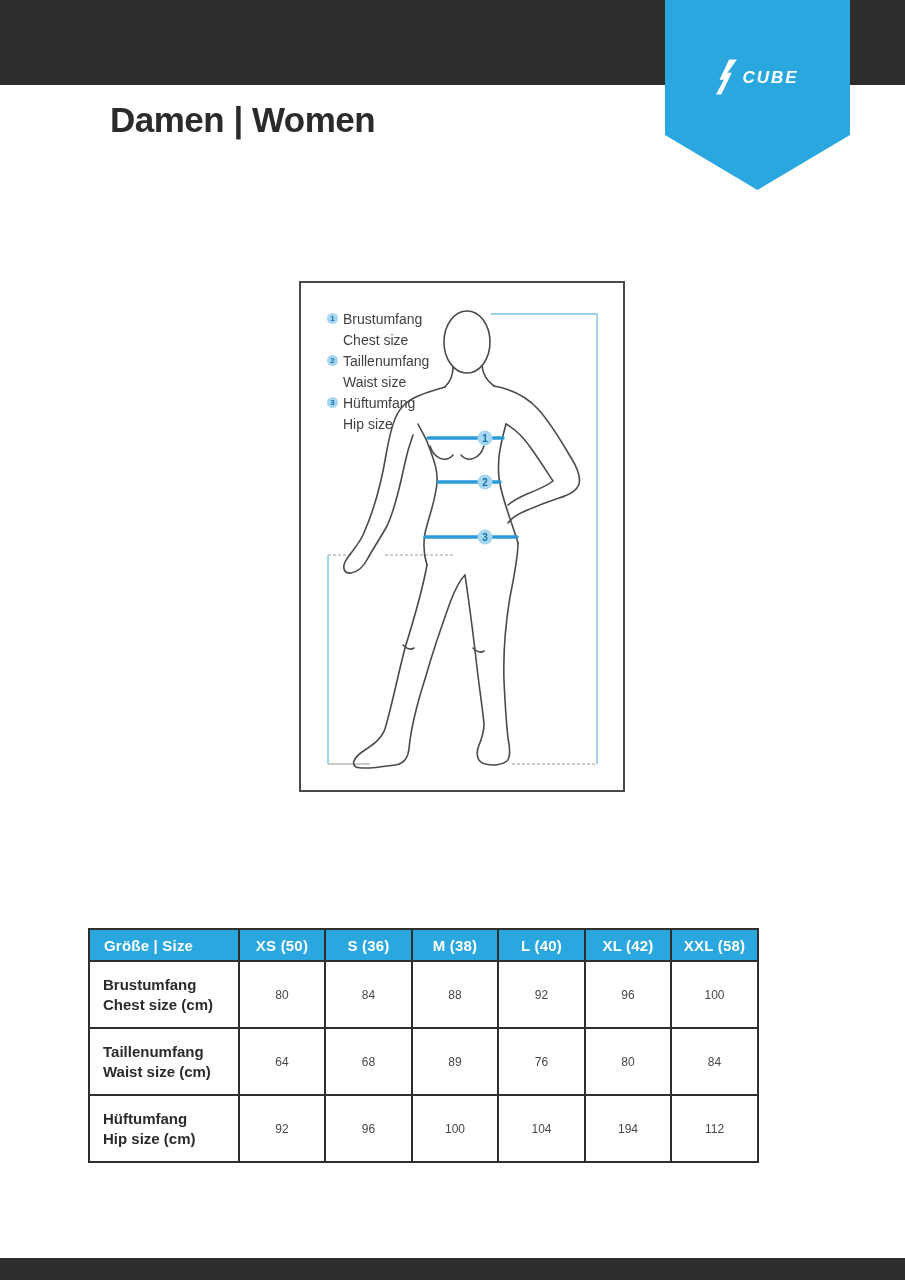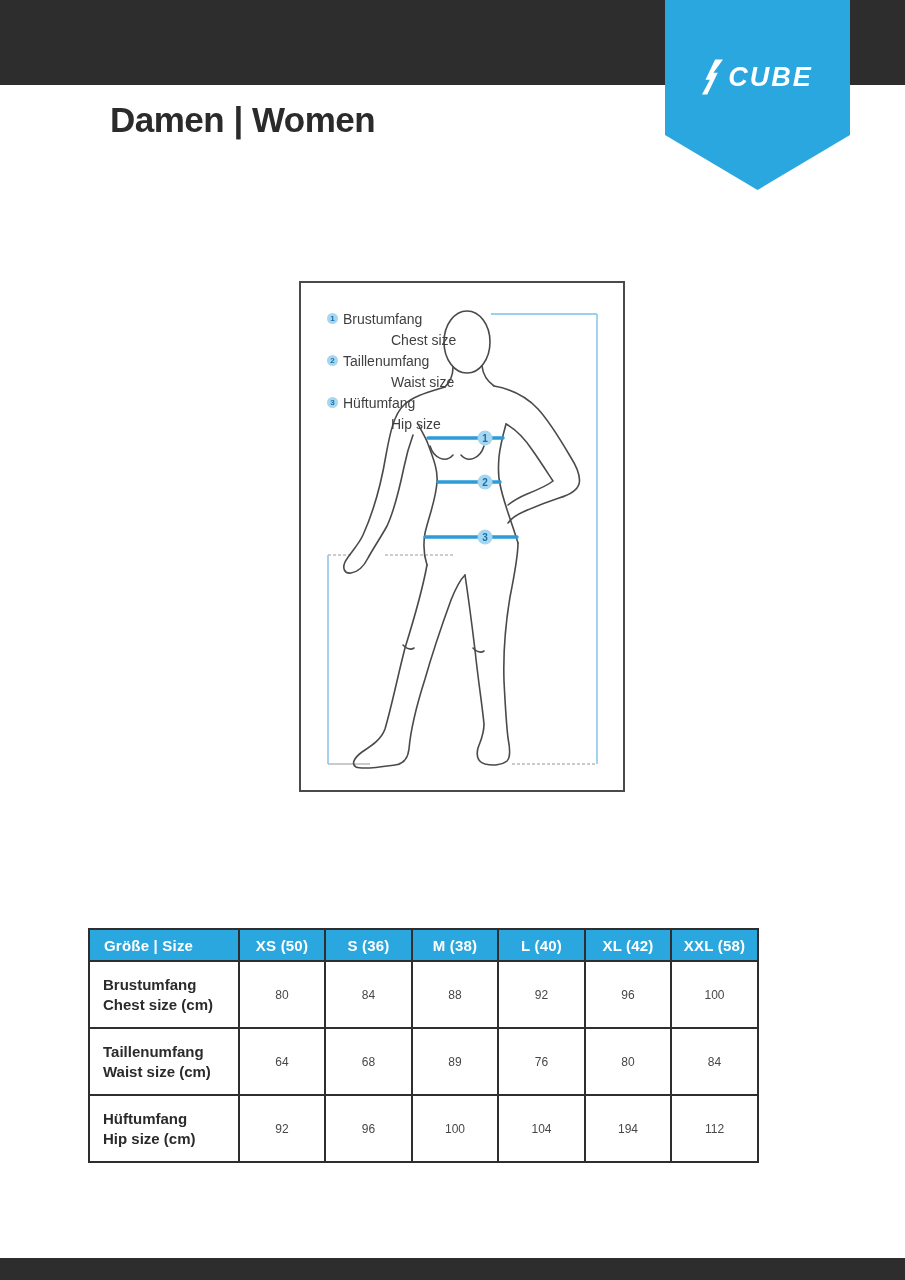--- a/index.html
+++ b/index.html
@@ -26,21 +26,21 @@
   .brand-badge {
     position:absolute; left:665px; top:0; width:185px; height:190px;
     background:#2ba7e0;
     clip-path:polygon(0 0, 100% 0, 100% 71%, 50% 100%, 0 71%);
   }
   .brand-row {
     position:absolute; left:0; top:58px; width:100%;
     display:flex; align-items:center; justify-content:center; gap:5px;
   }
   .brand-name {
-    color:#ffffff; font-size:27px; font-weight:700; font-style:italic;
+    color:#ffffff; font-size:17px; font-weight:700; font-style:italic;
     letter-spacing:2px; line-height:1;text-align:right;
   }
   
   .figure-box {
     position:absolute; left:299px; top:281px; width:326px; height:511px;
     border:2px solid #4a4a4a; box-sizing:border-box; background:#ffffff;
   }
   .figure-svg { position:absolute; left:0; top:0; }
   .legend {
     position:absolute; left:26px; top:26px;
@@ -48,21 +48,21 @@
   .legend-item { display:grid; grid-template-columns:16px auto; }
   .legend-marker {
     width:11px; height:11px; border-radius:50%;
     background:#a6d6f0; color:#1371ad;
     font-size:8px; font-weight:700; line-height:11px; text-align:center;
     margin-top:4px;
   }
   .legend-de, .legend-en {
     font-size:14px; color:#3f3f3f; line-height:21px; white-space:nowrap;
   }
-  .legend-en { grid-column:2;margin-left:48px; }
+  .legend-en { grid-column:2; }
   
   .size-table {
     position:absolute; left:88px; top:928px;
     border-collapse:collapse; table-layout:fixed; width:669px;
   }
   .size-table th, .size-table td { border:2px solid #2e2e2e; }
   .size-table thead th {
     background:#2ba7e0; color:#ffffff; font-size:15px; font-weight:700;
     height:28px; text-align:center; letter-spacing:0.2px;
   }

